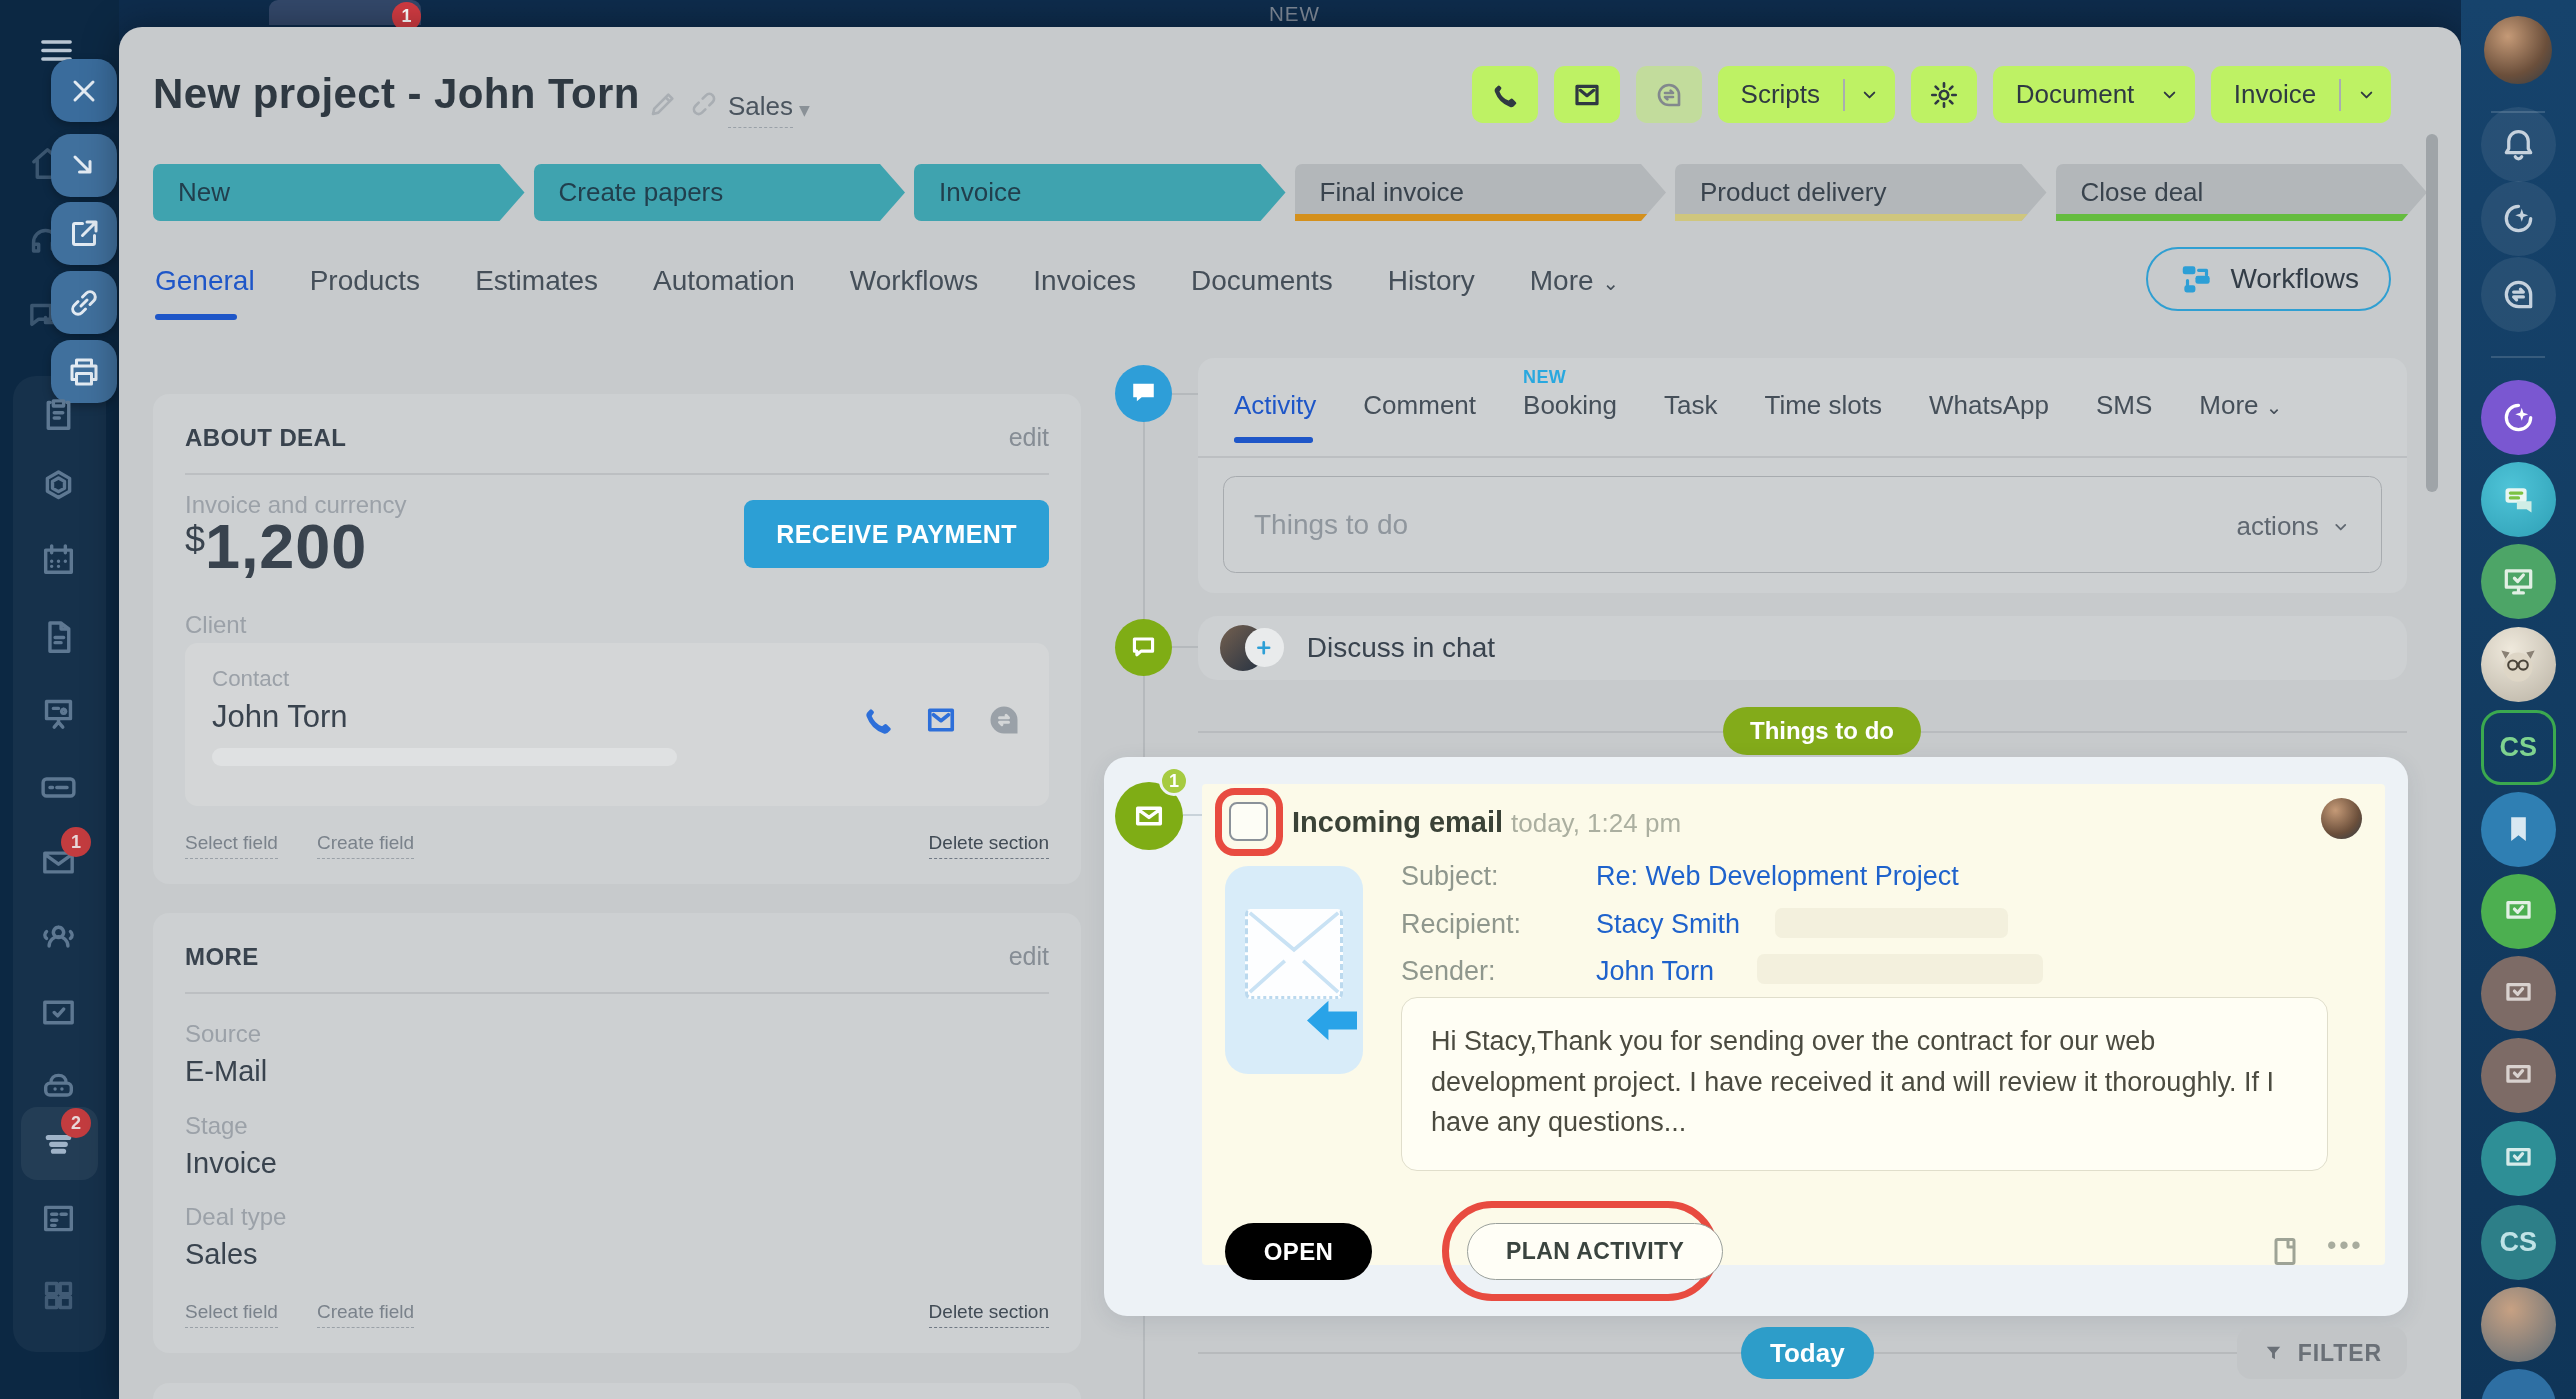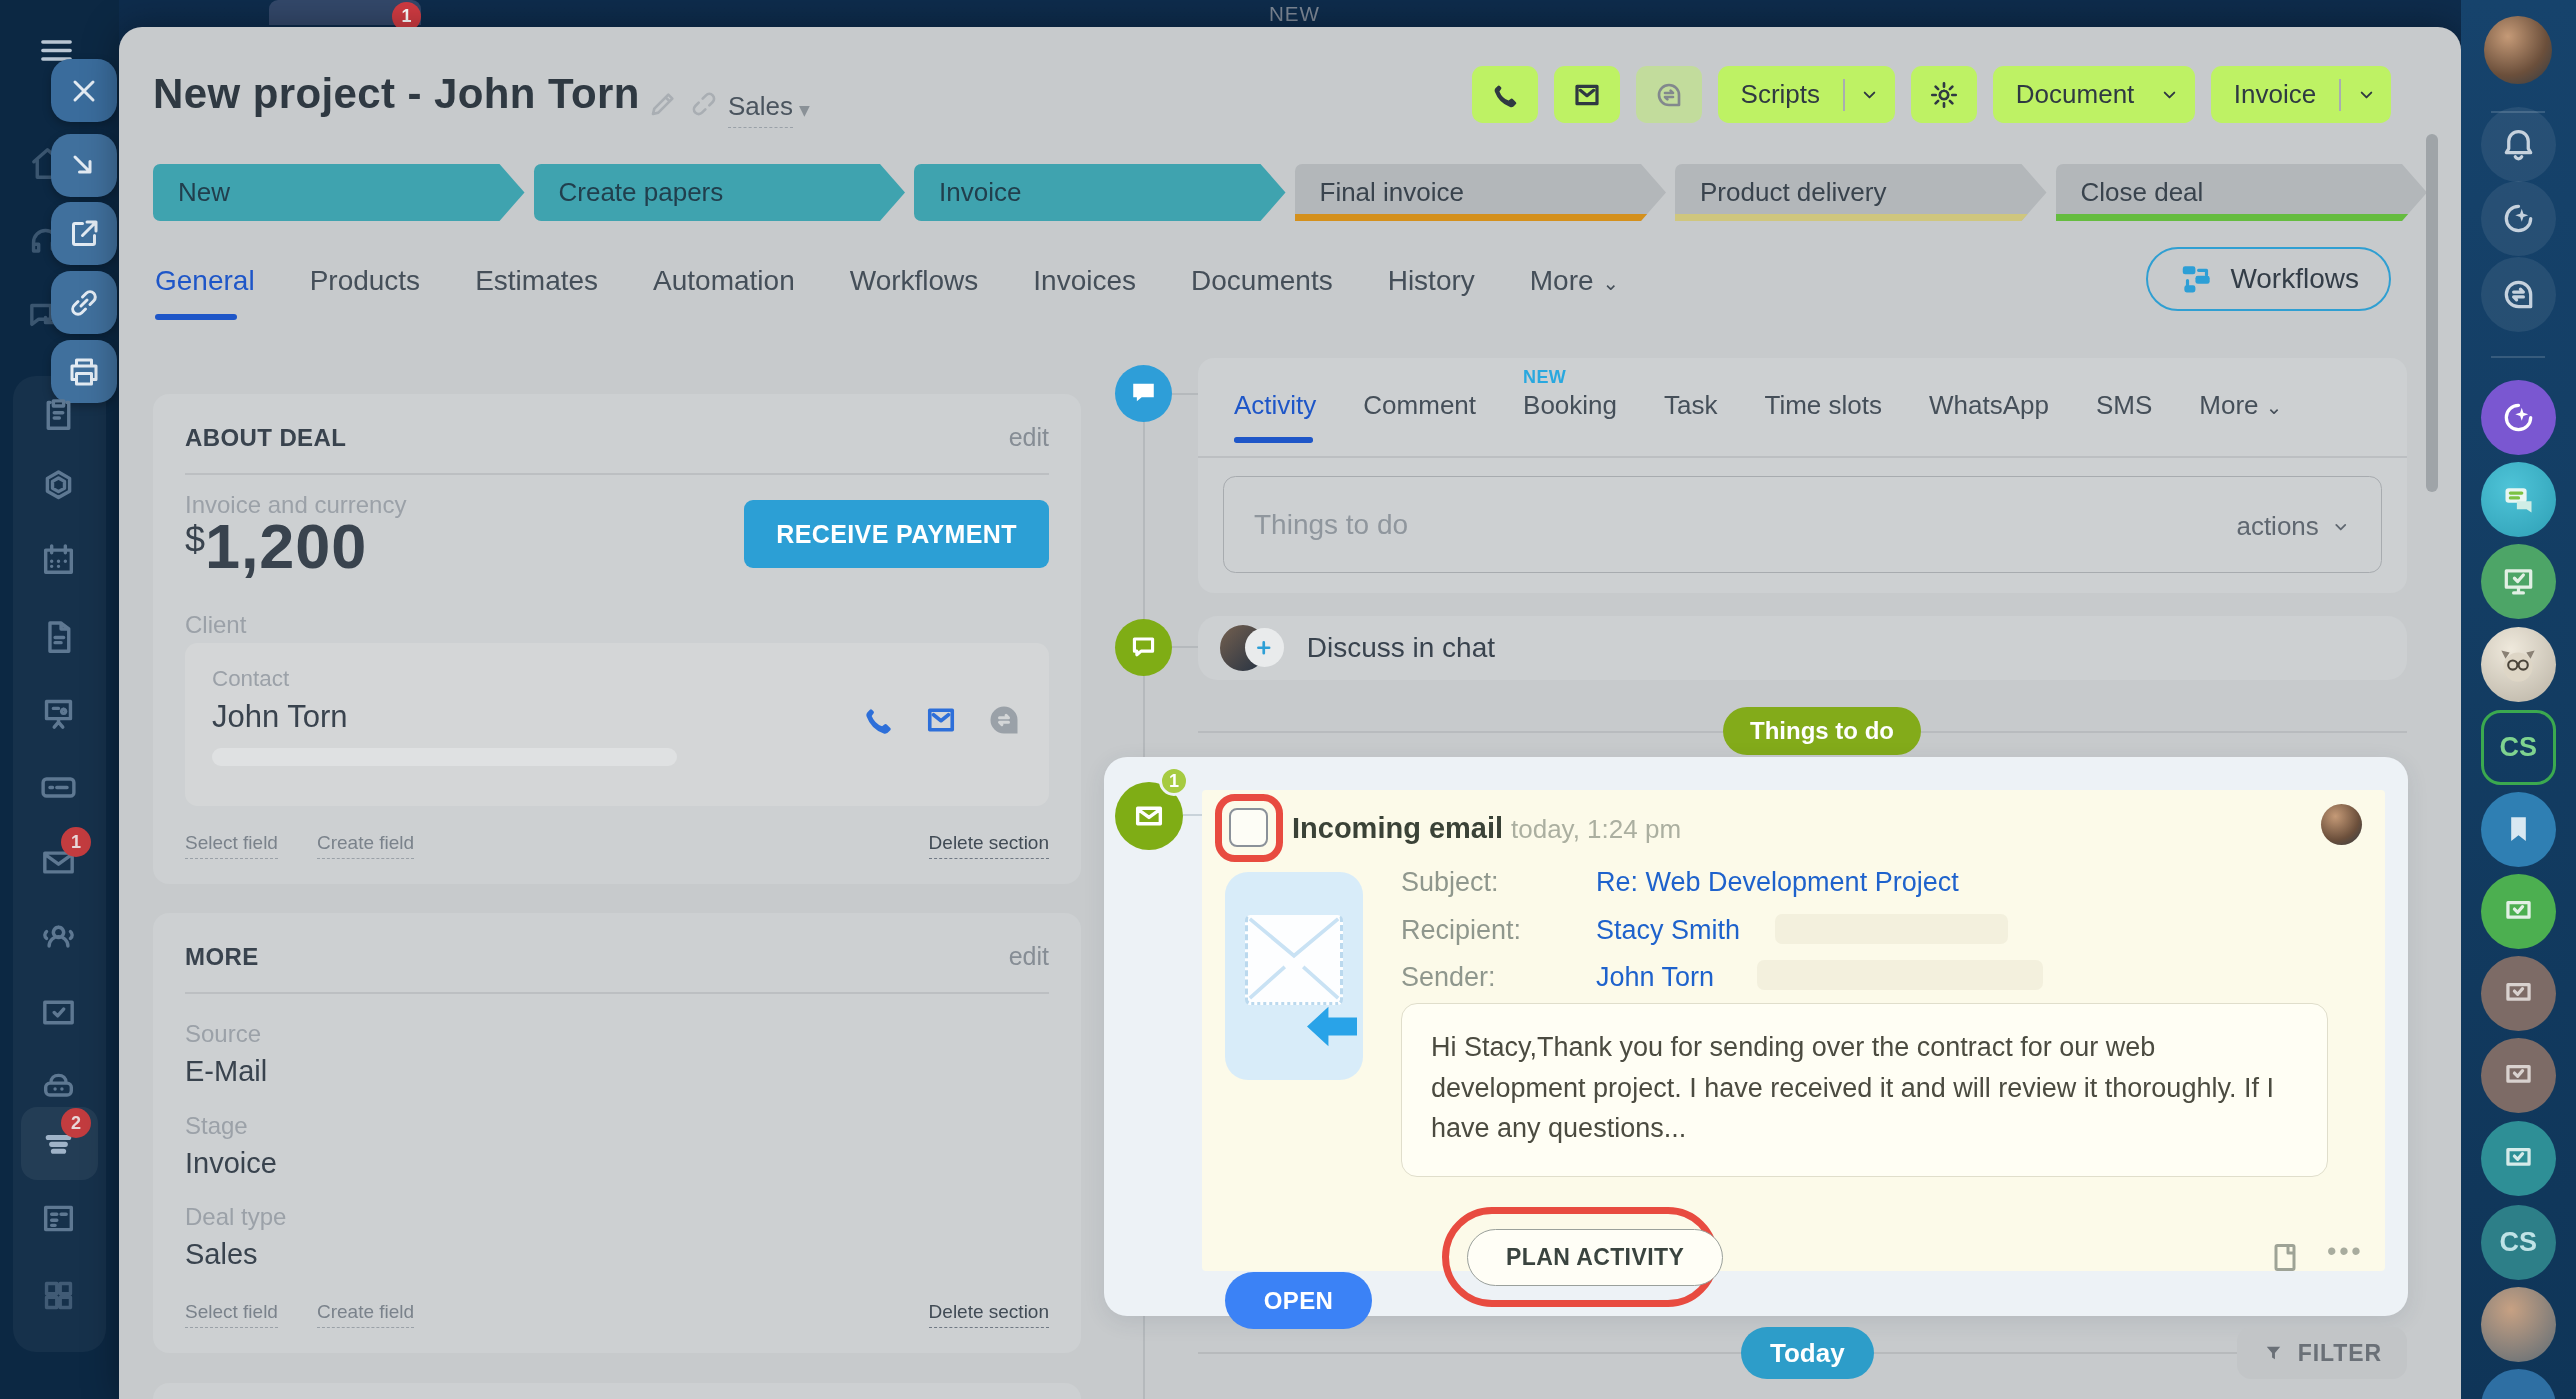--- a/index.html
+++ b/index.html
@@ -116,36 +116,36 @@
 
   .ttd-line { position:absolute; left:1079px; right:54px; top:704px; height:1.8px; background:#B8BBBE; }
   .ttd-pill { position:absolute; left:1604px; top:680px; height:48px; border-radius:24px; background:#83AB1A; color:#fff; font-size:24px; font-weight:bold; display:flex; align-items:center; padding:0 27px; }
 
   
   .em-outer { position:absolute; left:985px; top:730px; width:1304px; height:559px; background:#EDF2F6; border-radius:23px; box-shadow:0 5.4px 21.5px rgba(40,60,80,0.10); }
   .em-mailcirc { position:absolute; left:10.7px; top:25px; width:68px; height:68px; border-radius:50%; background:#7FAD15; color:#fff; display:flex; align-items:center; justify-content:center; }
   .em-mailcirc svg { width:34px; height:34px; }
   .em-mailbadge { position:absolute; left:55px; top:9px; width:30px; height:30px; border-radius:50%; background:#A6CB41; color:#fff; font-size:18px; font-weight:bold; display:flex; align-items:center; justify-content:center; border:3.6px solid #EDF2F6; }
   .em-conn { position:absolute; left:79px; top:57px; width:21.5px; height:1.8px; background:#C9D3DA; }
-  .em-inner { position:absolute; left:98px; top:33px; width:1183px; height:481px; background:#FCFAE9; border-radius:4px; }
+  .em-inner { position:absolute; left:98px; top:27px; width:1183px; height:481px; background:#FCFAE9; border-radius:4px; }
   .em-check { position:absolute; left:27px; top:18px; width:39px; height:39px; background:#FDFDF6; border:2.7px solid #8A9199; border-radius:8px; }
   .red-ring { position:absolute; border:7.2px solid #E84B40; border-radius:19.7px; }
   .em-title { position:absolute; left:90px; top:21.5px; font-size:29px; font-weight:bold; color:#3A4237; }
   .em-time { position:absolute; left:309px; top:24px; font-size:26px; color:#ABAFA0; }
   .em-avatar { position:absolute; right:23px; top:14.3px; width:41px; height:41px; }
   .em-illus { position:absolute; left:23px; top:82px; width:138px; height:208px; border-radius:23px; background:#D8ECF9; }
   .em-env { position:absolute; left:19.7px; top:43px; width:98px; height:90px; background:#FDFEFF; border-radius:5.4px; border-left:3.6px dashed #BBD9EE; border-right:3.6px dashed #BBD9EE; border-bottom:3.6px dotted #BBD9EE; overflow:hidden; }
   .em-env svg { width:100%; height:100%; }
   .em-arrow { position:absolute; left:82px; top:134px; color:#29A3E8; }
   .em-arrow svg { width:50px; height:41px; }
   .em-lab { position:absolute; left:199px; font-size:27px; color:#8F978D; }
   .em-val { position:absolute; left:394px; font-size:27px; color:#1E62CC; }
   .em-redact { position:absolute; height:30px; background:#F3F0DD; border-radius:7.2px; }
   .em-body { position:absolute; left:199px; top:213px; width:927px; height:174px; background:#FFFEF4; border:1.8px solid #E0DECB; border-radius:16px; padding:23px 29px; font-size:27px; color:#4B4B40; line-height:1.5; }
-  .em-open { position:absolute; left:23px; top:439px; width:147px; height:57px; border-radius:29px; background:#3b82f6; color:#fff; font-size:24px; font-weight:bold; letter-spacing:0.4px; display:flex; align-items:center; justify-content:center; border:none;margin-top:43px; }
+  .em-open { position:absolute; left:23px; top:439px; width:147px; height:57px; border-radius:29px; background:#000000; color:#fff; font-size:24px; font-weight:bold; letter-spacing:0.4px; display:flex; align-items:center; justify-content:center; border:none; }
   .em-plan { position:absolute; left:265px; top:439px; height:57px; border-radius:29px; background:#FFFEF6; border:1.8px solid #9AA09B; color:#3A443F; font-size:23px; font-weight:bold; letter-spacing:0.4px; display:flex; align-items:center; justify-content:center; padding:0 38px; }
   .em-note { position:absolute; right:82px; top:448px; width:36px; height:39px; color:#9EA396; }
   .em-note svg { width:100%; height:100%; }
   .em-dots { position:absolute; right:21.5px; top:446px; font-size:27px; color:#A8AC9E; letter-spacing:2.7px; }
 
   
   .today-line { position:absolute; left:1079px; right:54px; top:1325px; height:1.8px; background:#B7BABC; }
   .today-pill { position:absolute; left:1622px; top:1300px; height:52px; border-radius:26px; background:#2D9DC9; color:#fff; font-size:26px; font-weight:bold; display:flex; align-items:center; padding:0 29px; }
   .filter-btn { position:absolute; right:54px; top:1300px; height:52px; border-radius:14.3px; background:#C2C5C7; color:#6A7077; font-size:23px; font-weight:bold; letter-spacing:0.9px; display:flex; align-items:center; gap:12.5px; padding:0 25px; }
   .filter-btn svg { width:23px; height:23px; }

